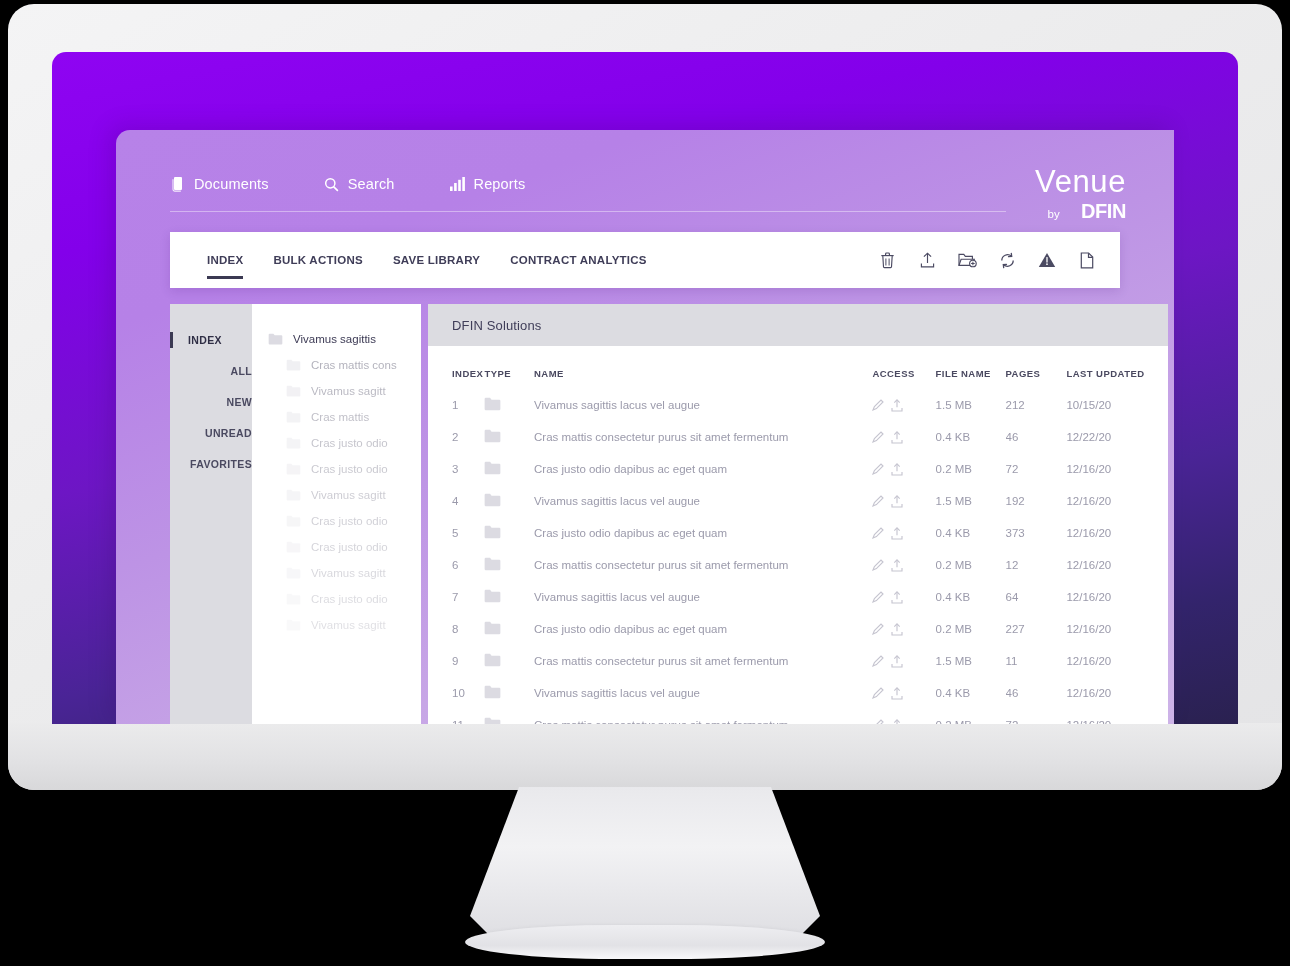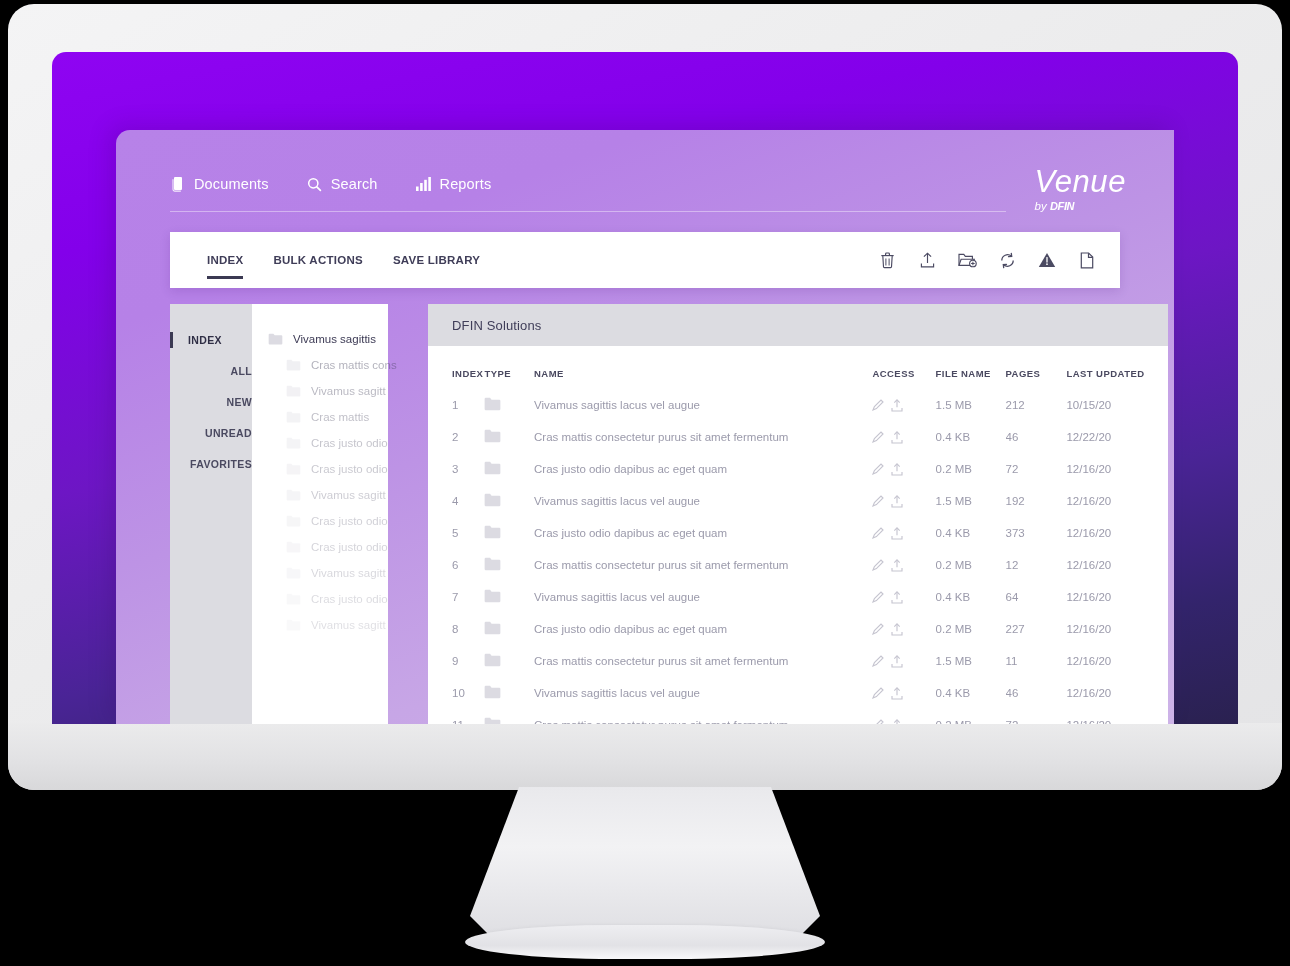--- a/index.html
+++ b/index.html
@@ -107,21 +107,21 @@
     width: 100%;
     height: 82px;
   }
 
   .nav-items {
     position: absolute;
     left: 54px;
     top: 46px;
     display: flex;
     align-items: center;
-    gap: 38px;
+    gap: 55px;
   }
 
   .nav-item {
     display: flex;
     align-items: center;
     gap: 9px;
     color: #ffffff;
     font-size: 14.5px;
     letter-spacing: .15px;
     cursor: pointer;
@@ -138,44 +138,43 @@
     width: 836px;
     height: 1px;
     background: rgba(255,255,255,0.40);
   }
 
   
   .logo {
     position: absolute;
     right: 48px;
     top: 36px;
-    text-align: left;
+    text-align: right;
     user-select: none;
-    font-style: italic;
   }
   .logo-venue {
     color: #ffffff;
     font-size: 31px;
     font-weight: 300;
     letter-spacing: .6px;
     line-height: 1;
   }
   .logo-by {
     margin-top: 4px;
     color: #ffffff;
     font-size: 11.5px;
     font-weight: 400;
     letter-spacing: .2px;
     line-height: 1;
   }
   .logo-dfin {
-    font-size: 11px;
+    font-size: 20px;
     font-weight: 700;
     letter-spacing: -0.4px;
-    margin-left: 3px;
+    margin-left: 21px;
   }
 
   
   .toolbar-card {
     position: absolute;
     left: 54px;
     top: 102px;
     width: 950px;
     height: 56px;
     background: #ffffff;
@@ -267,21 +266,21 @@
     position: absolute;
     left: 0; top: 8px;
     width: 3px; height: 16px;
     background: #3b3952;
   }
 
   
   .tree {
     position: absolute;
     left: 82px; top: 0; bottom: 0;
-    width: 136px;
+    width: 169px;
     background: #ffffff;
     padding-top: 22px;
   }
   .tree-row {
     display: flex;
     align-items: center;
     gap: 10px;
     height: 26px;
     padding-left: 16px;
     font-size: 11.5px;
@@ -413,20 +412,23 @@
       <div class="toolbar-card">
         <div class="tabs">
           <div class="tab active">
               <span>INDEX</span>
             </div>
           <div class="tab">
               <span>BULK ACTIONS</span>
             </div>
           <div class="tab">
               <span>SAVE LIBRARY</span>
+            </div>
+          <div class="tab">
+              <span>CONTRACT ANALYTICS</span>
             </div>
         </div>
 
         <div class="tool-icons">
           <div class="tool-ico">
             <svg width="15" height="17" viewBox="0 0 15 17" fill="none" stroke="#4b4a62" stroke-width="1.15">
               <path d="M1.3 3.6h12.4"></path>
               <path d="M5.6 3.4V1.9a.9.9 0 01.9-.9h2a.9.9 0 01.9.9v1.5"></path>
               <path d="M2.8 3.8l.7 11a.9.9 0 00.9.85h6.2a.9.9 0 00.9-.85l.7-11"></path>
               <path d="M5.9 6.5v7M9.1 6.5v7" stroke-width="1"></path>

